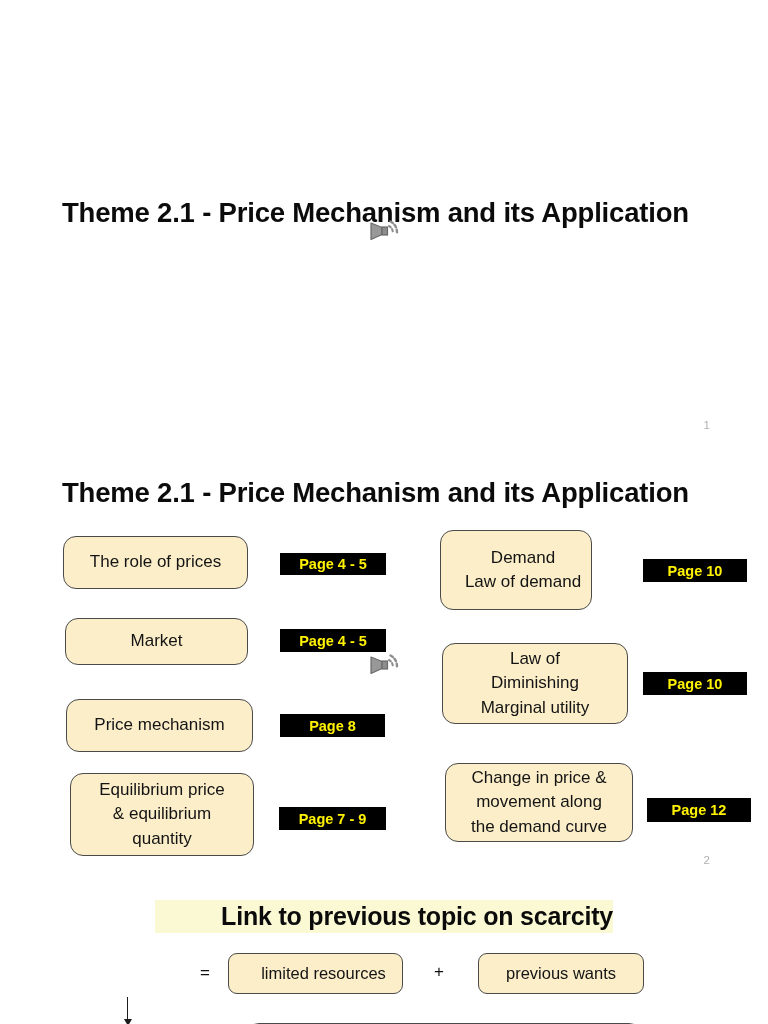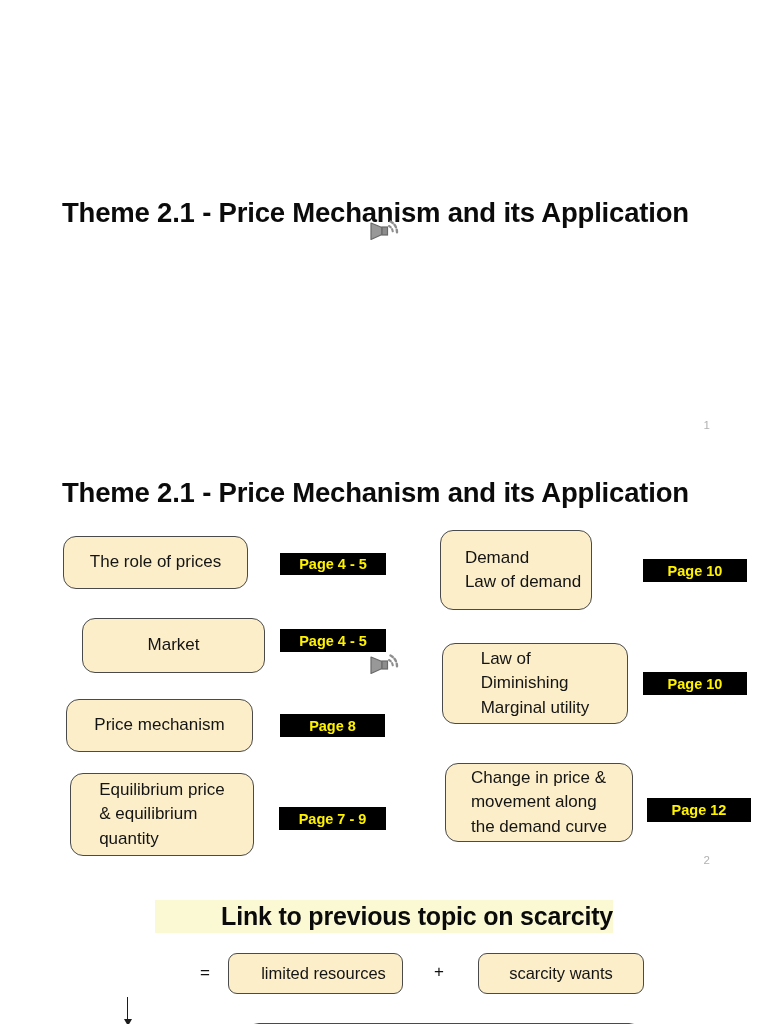--- a/index.html
+++ b/index.html
@@ -9,21 +9,21 @@
     font-family:"Liberation Sans", sans-serif; color:#111;
   }
   .slide-title {
     position:absolute; font-weight:bold; font-size:27.5px; letter-spacing:-0.2px;
     color:var(--title-text,#0b0b0b); white-space:nowrap; line-height:1.05;
   }
   .topic-box {
     position:absolute; background:var(--box-fill,#FBEEC9);
     border:1.6px solid var(--box-border,#4a4a4a); border-radius:13px;
     display:flex; align-items:center; justify-content:center;
-    font-size:17px; line-height:1.42; color:#141414;
+    text-align:center; font-size:17px; line-height:1.42; color:#141414;
     white-space:pre-line; box-sizing:border-box;
   }
   .eq-box {
     position:absolute; background:var(--box-fill,#FBEEC9);
     border:1.5px solid var(--box-border,#4a4a4a); border-radius:9px;
     display:flex; align-items:center; justify-content:center;
     text-align:center; font-size:16.5px; color:#141414; box-sizing:border-box;
   }
   .page-label {
     position:absolute; background:var(--label-bg,#000);
@@ -68,21 +68,21 @@
   <svg class="speaker-icon" style="left:370px; top:201px;" width="30" height="28" viewBox="0 0 30 28">
       <use href="#spk"></use>
     </svg>
   <div class="page-num" style="left:688px; top:403px;">1</div>
 
   <div class="slide-title" style="left:62px; top:463px;">Theme 2.1 - Price Mechanism and its Application</div>
 
   <div class="topic-box" style="left:63px; top:520px; width:185px; height:53px;">The role of prices</div>
   <div class="page-label" style="left:280px; top:537px; width:106px; height:22px;">Page 4 - 5</div>
 
-  <div class="topic-box" style="left:82px; top:602px; width:183px; height:55px;">Market</div>
+  <div class="topic-box" style="left:65px; top:602px; width:183px; height:47px;">Market</div>
   <div class="page-label" style="left:280px; top:613px; width:106px; height:23px;">Page 4 - 5</div>
   <svg class="speaker-icon" style="left:370px; top:635px;" width="30" height="28" viewBox="0 0 30 28">
       <use href="#spk"></use>
     </svg>
 
   <div class="topic-box" style="left:66px; top:683px; width:187px; height:53px;">Price mechanism</div>
   <div class="page-label" style="left:280px; top:698px; width:105px; height:23px;">Page 8</div>
 
   <div class="topic-box" style="left:70px; top:757px; width:184px; height:83px;">Equilibrium price
 &amp; equilibrium
@@ -103,21 +103,21 @@
 the demand curve</div>
   <div class="page-label" style="left:647px; top:782px; width:104px; height:24px;">Page 12</div>
 
   <div class="page-num" style="left:688px; top:838px;">2</div>
 
   <div class="hl-title" style="left:155px; top:884px; width:458px; height:33px;">Link to previous topic on scarcity</div>
 
   <div class="op" style="left:196px; top:947px; width:18px;">=</div>
   <div class="eq-box" style="left:228px; top:937px; width:175px; height:41px;padding-left:16px;">limited resources</div>
   <div class="op" style="left:430px; top:946px; width:18px;">+</div>
-  <div class="eq-box" style="left:478px; top:937px; width:166px; height:41px;">scarcity wants</div>
+  <div class="eq-box" style="left:478px; top:937px; width:166px; height:41px;">previous wants</div>
 
   <div class="arrow-stem" style="left:127px; top:981px; height:23px;"></div>
   <div class="arrow-head" style="left:123.5px; top:1003px;"></div>
 
   <div class="eq-box" style="left:82px; top:1011px; width:101px; height:34px;"></div>
   <div class="topic-box" style="left:243px; top:1007px; width:402px; height:40px; border-radius:16px;"></div>
 
 </div>
 
 </body></html>

